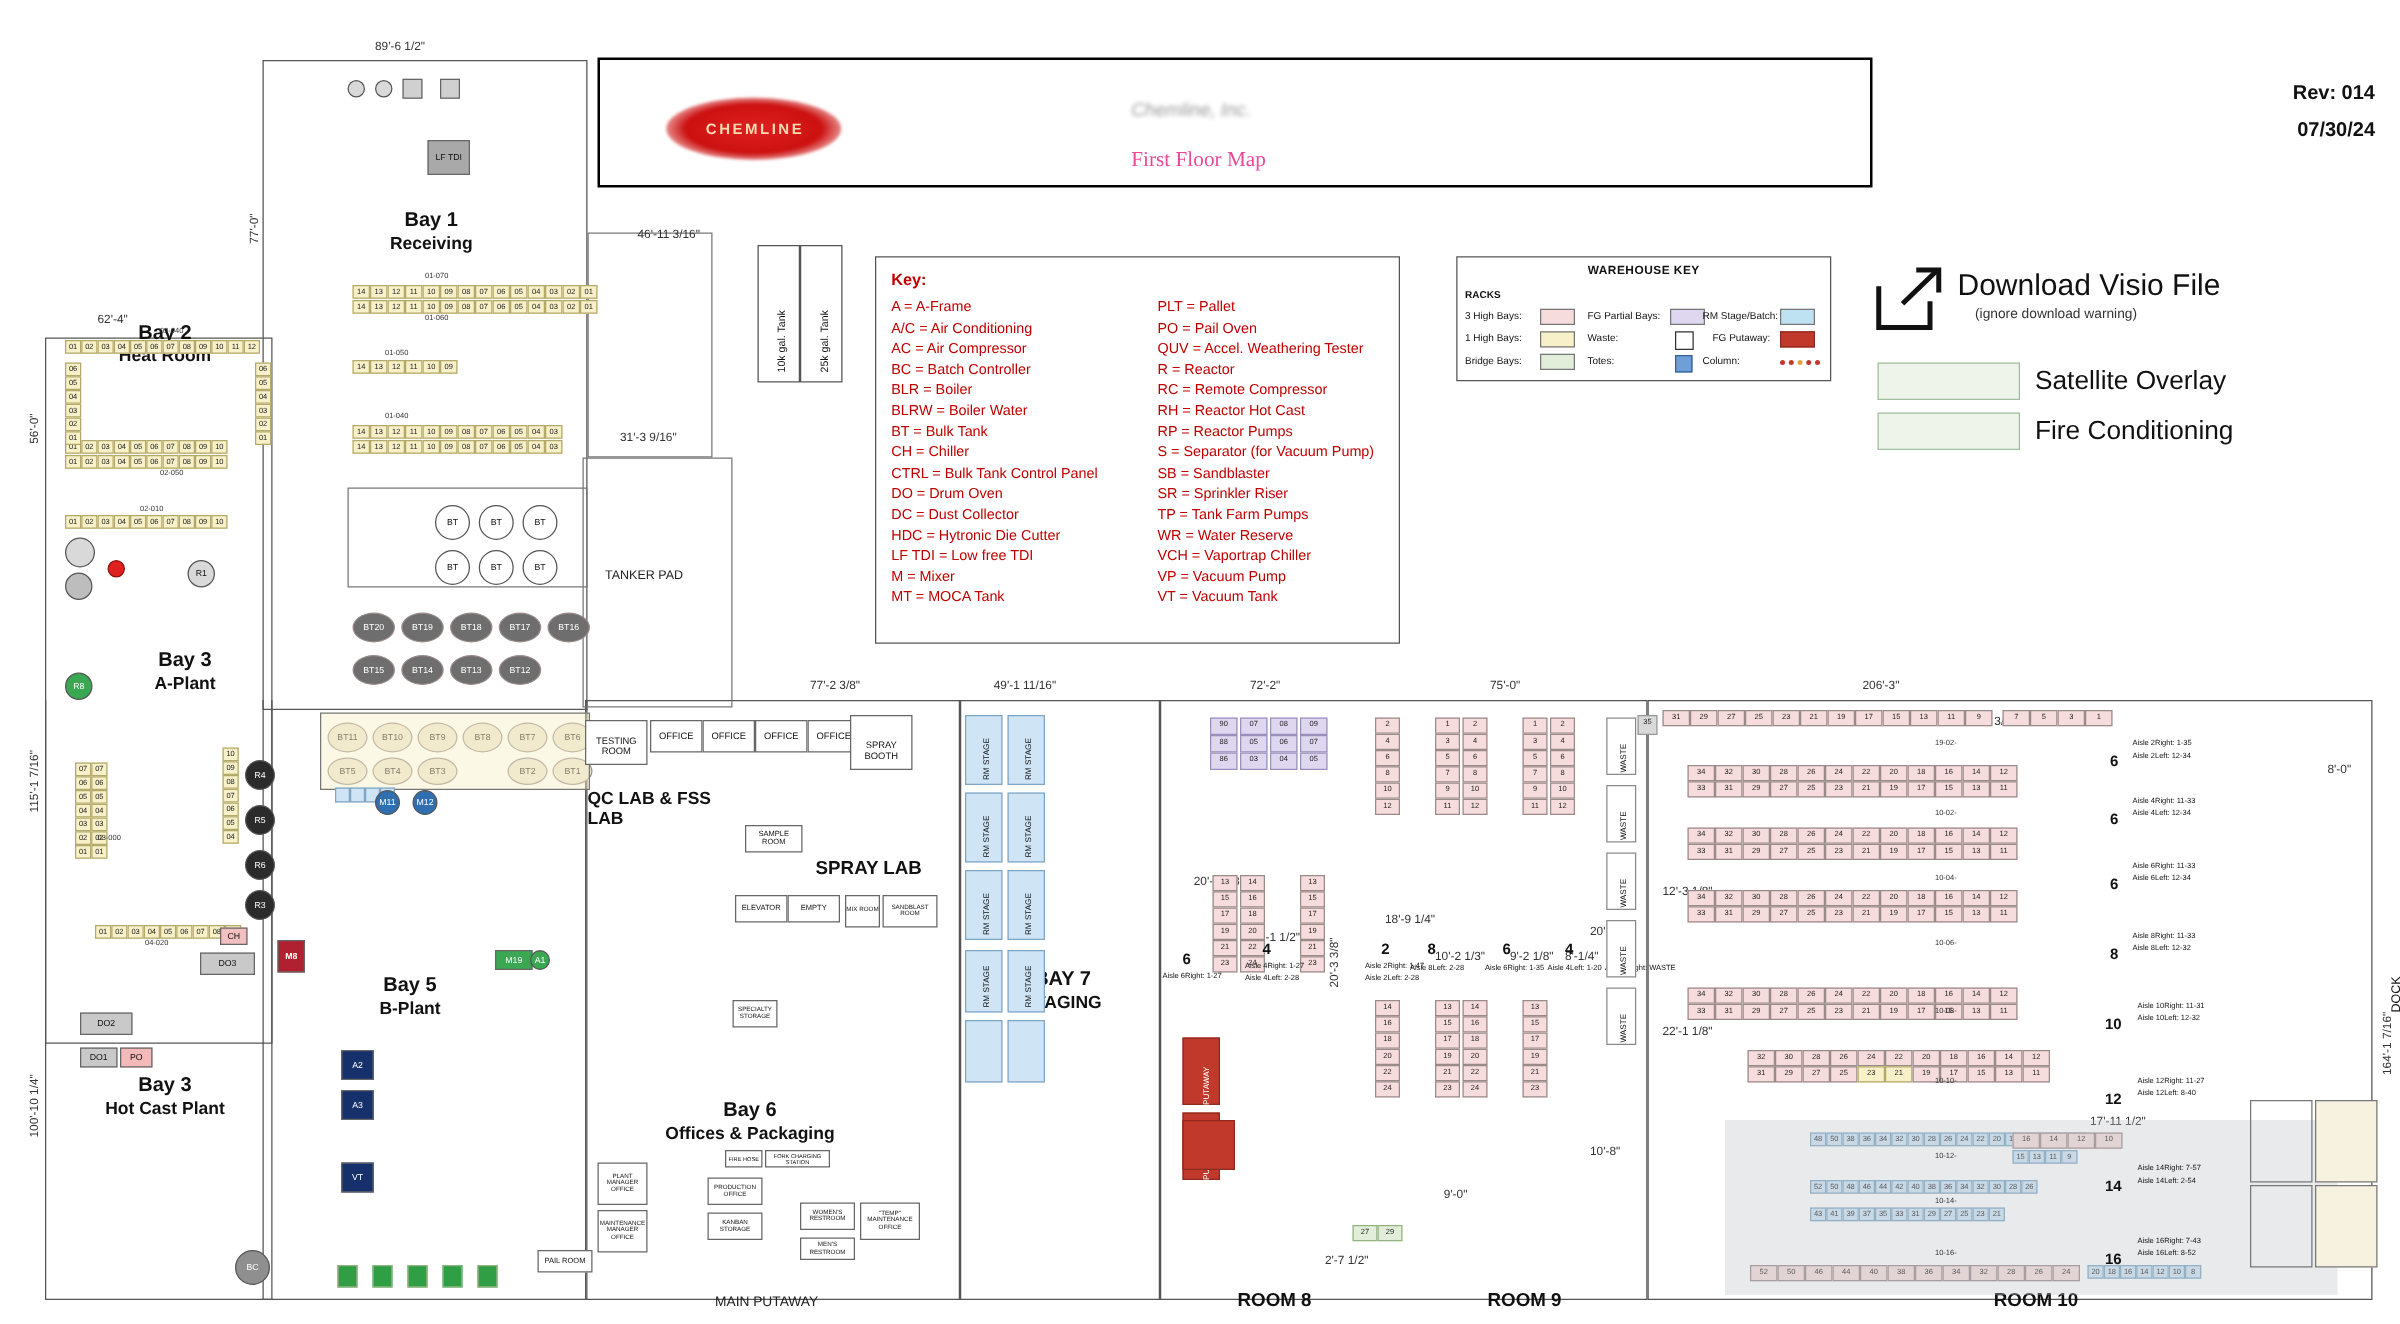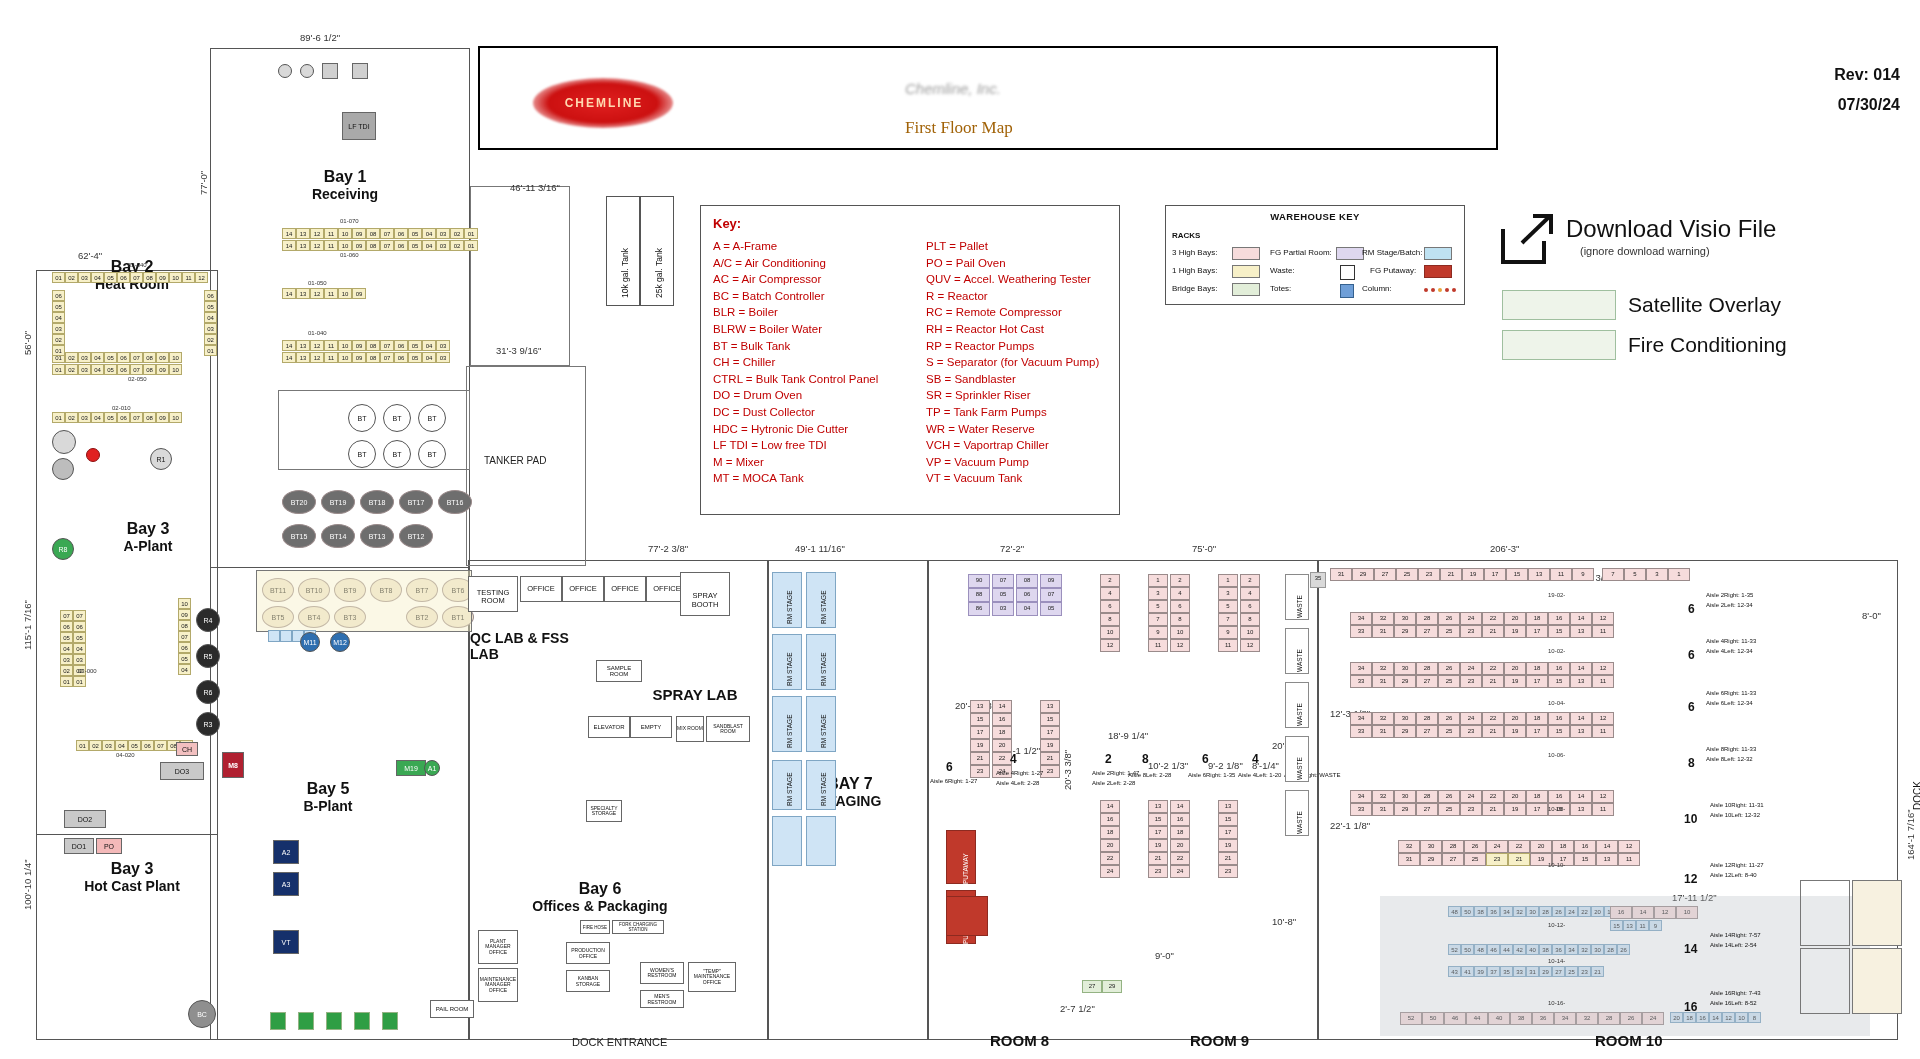--- a/index.html
+++ b/index.html
@@ -13,21 +13,21 @@
   .outline{position:absolute;border:1.5px solid #333;box-sizing:border-box;}
   .thin{position:absolute;border:1px solid #777;box-sizing:border-box;}
 
   
   #titleblock{position:absolute;left:478px;top:46px;width:1020px;height:104px;border:2.5px solid #000;background:#fff;box-sizing:border-box;}
   #logo{position:absolute;left:533px;top:78px;width:140px;height:50px;border-radius:50%;
         background:radial-gradient(ellipse at 50% 50%, #e02020 0%, #cc1010 55%, rgba(204,16,16,.25) 78%, rgba(255,255,255,0) 100%);
         filter:blur(1.2px);}
   #logotext{position:absolute;left:548px;top:96px;width:112px;text-align:center;font-size:12px;letter-spacing:2px;color:#ffd9b0;font-weight:bold;filter:blur(.6px);}
   #companyname{position:absolute;left:905px;top:80px;font-size:15px;color:#9b9b9b;font-style:italic;filter:blur(1.6px);}
-  #maptitle{position:absolute;left:905px;top:118px;font-size:17px;color:#a16207;font-family:"Liberation Serif",serif;}
+  #maptitle{position:absolute;left:905px;top:118px;font-size:17px;color:#ec4899;font-family:"Liberation Serif",serif;}
   #maptitle::after{content:"";}
   #rev{position:absolute;right:20px;top:66px;font-size:16px;font-weight:bold;text-align:right;}
   #revdate{position:absolute;right:20px;top:96px;font-size:16px;font-weight:bold;text-align:right;}
 
   
   #keybox{position:absolute;left:700px;top:205px;width:420px;height:310px;border:1px solid #555;background:#fff;box-sizing:border-box;}
   #keybox .kt{position:absolute;left:12px;top:10px;font-weight:bold;font-size:13px;color:#c00000;}
   #keybox .col1{position:absolute;left:12px;top:32px;font-size:11.5px;color:#c00000;line-height:16.6px;}
   #keybox .col2{position:absolute;left:225px;top:32px;font-size:11.5px;color:#c00000;line-height:16.6px;}
 
@@ -134,21 +134,21 @@
 
 <div id="whkey">
   <div class="title">WAREHOUSE KEY</div>
   <div class="racks">RACKS</div>
   <div class="r" style="left:6px;top:42px;">3 High Bays:</div>
   <div class="r" style="left:6px;top:60px;">1 High Bays:</div>
   <div class="r" style="left:6px;top:78px;">Bridge Bays:</div>
   <div class="sw" style="left:66px;top:41px;background:#f6dcdc;"></div>
   <div class="sw" style="left:66px;top:59px;background:#f7f0c8;"></div>
   <div class="sw" style="left:66px;top:77px;background:#e2eed9;"></div>
-  <div class="r" style="left:104px;top:42px;">FG Partial Room:</div>
+  <div class="r" style="left:104px;top:42px;">FG Partial Bays:</div>
   <div class="r" style="left:104px;top:60px;">Waste:</div>
   <div class="r" style="left:104px;top:78px;">Totes:</div>
   <div class="sw" style="left:170px;top:41px;background:#ded7ef;"></div>
   <div class="sw" style="left:174px;top:59px;width:13px;height:13px;background:#fff;border:1px solid #333;"></div>
   <div class="sw" style="left:174px;top:78px;width:12px;height:12px;background:#6f9fd8;border:1px solid #35618f;"></div>
   <div class="r" style="left:196px;top:42px;">RM Stage/Batch:</div>
   <div class="r" style="left:204px;top:60px;">FG Putaway:</div>
   <div class="r" style="left:196px;top:78px;">Column:</div>
   <div class="sw" style="left:258px;top:41px;background:#bfe2f2;"></div>
   <div class="sw" style="left:258px;top:59px;background:#c0392b;border-color:#8d2a20;"></div>
@@ -229,21 +229,21 @@
     <div style="font-size:14px;">Offices &amp; Packaging</div>
 </div>
 <div class="bayname" style="left:790px;top:775px;width:120px;">
   <div>BAY 7</div>
     <div style="font-size:14px;">STAGING</div>
 </div>
 <div class="room" style="left:990px;top:1032px;">ROOM 8</div>
 <div class="room" style="left:1190px;top:1032px;">ROOM 9</div>
 <div class="room" style="left:1595px;top:1032px;">ROOM 10</div>
 <div class="lbl" style="left:484px;top:455px;font-size:10px;">TANKER PAD</div>
-<div class="lbl" style="left:572px;top:1036px;font-size:11px;">DOCK ENTRANCE</div>
+<div class="lbl" style="left:572px;top:1036px;font-size:11px;">MAIN PUTAWAY</div>
 <div class="vtxt" style="left:1912px;top:810px;font-size:10px;">DOCK</div>
 
 <div class="box" style="left:342px;top:112px;width:34px;height:28px;background:#a9a9a9;">LF TDI</div>
 <div class="circ" style="left:278px;top:64px;width:14px;height:14px;background:#d9d9d9;"></div>
 <div class="circ" style="left:300px;top:64px;width:14px;height:14px;background:#d9d9d9;"></div>
 <div class="box" style="left:322px;top:63px;width:16px;height:16px;background:#d0d0d0;"></div>
 <div class="box" style="left:352px;top:63px;width:16px;height:16px;background:#d0d0d0;"></div>
 
 <div class="rk yc" style="left:282px;top:228px;">
   <i style="width:14px;height:11px;">14</i>

